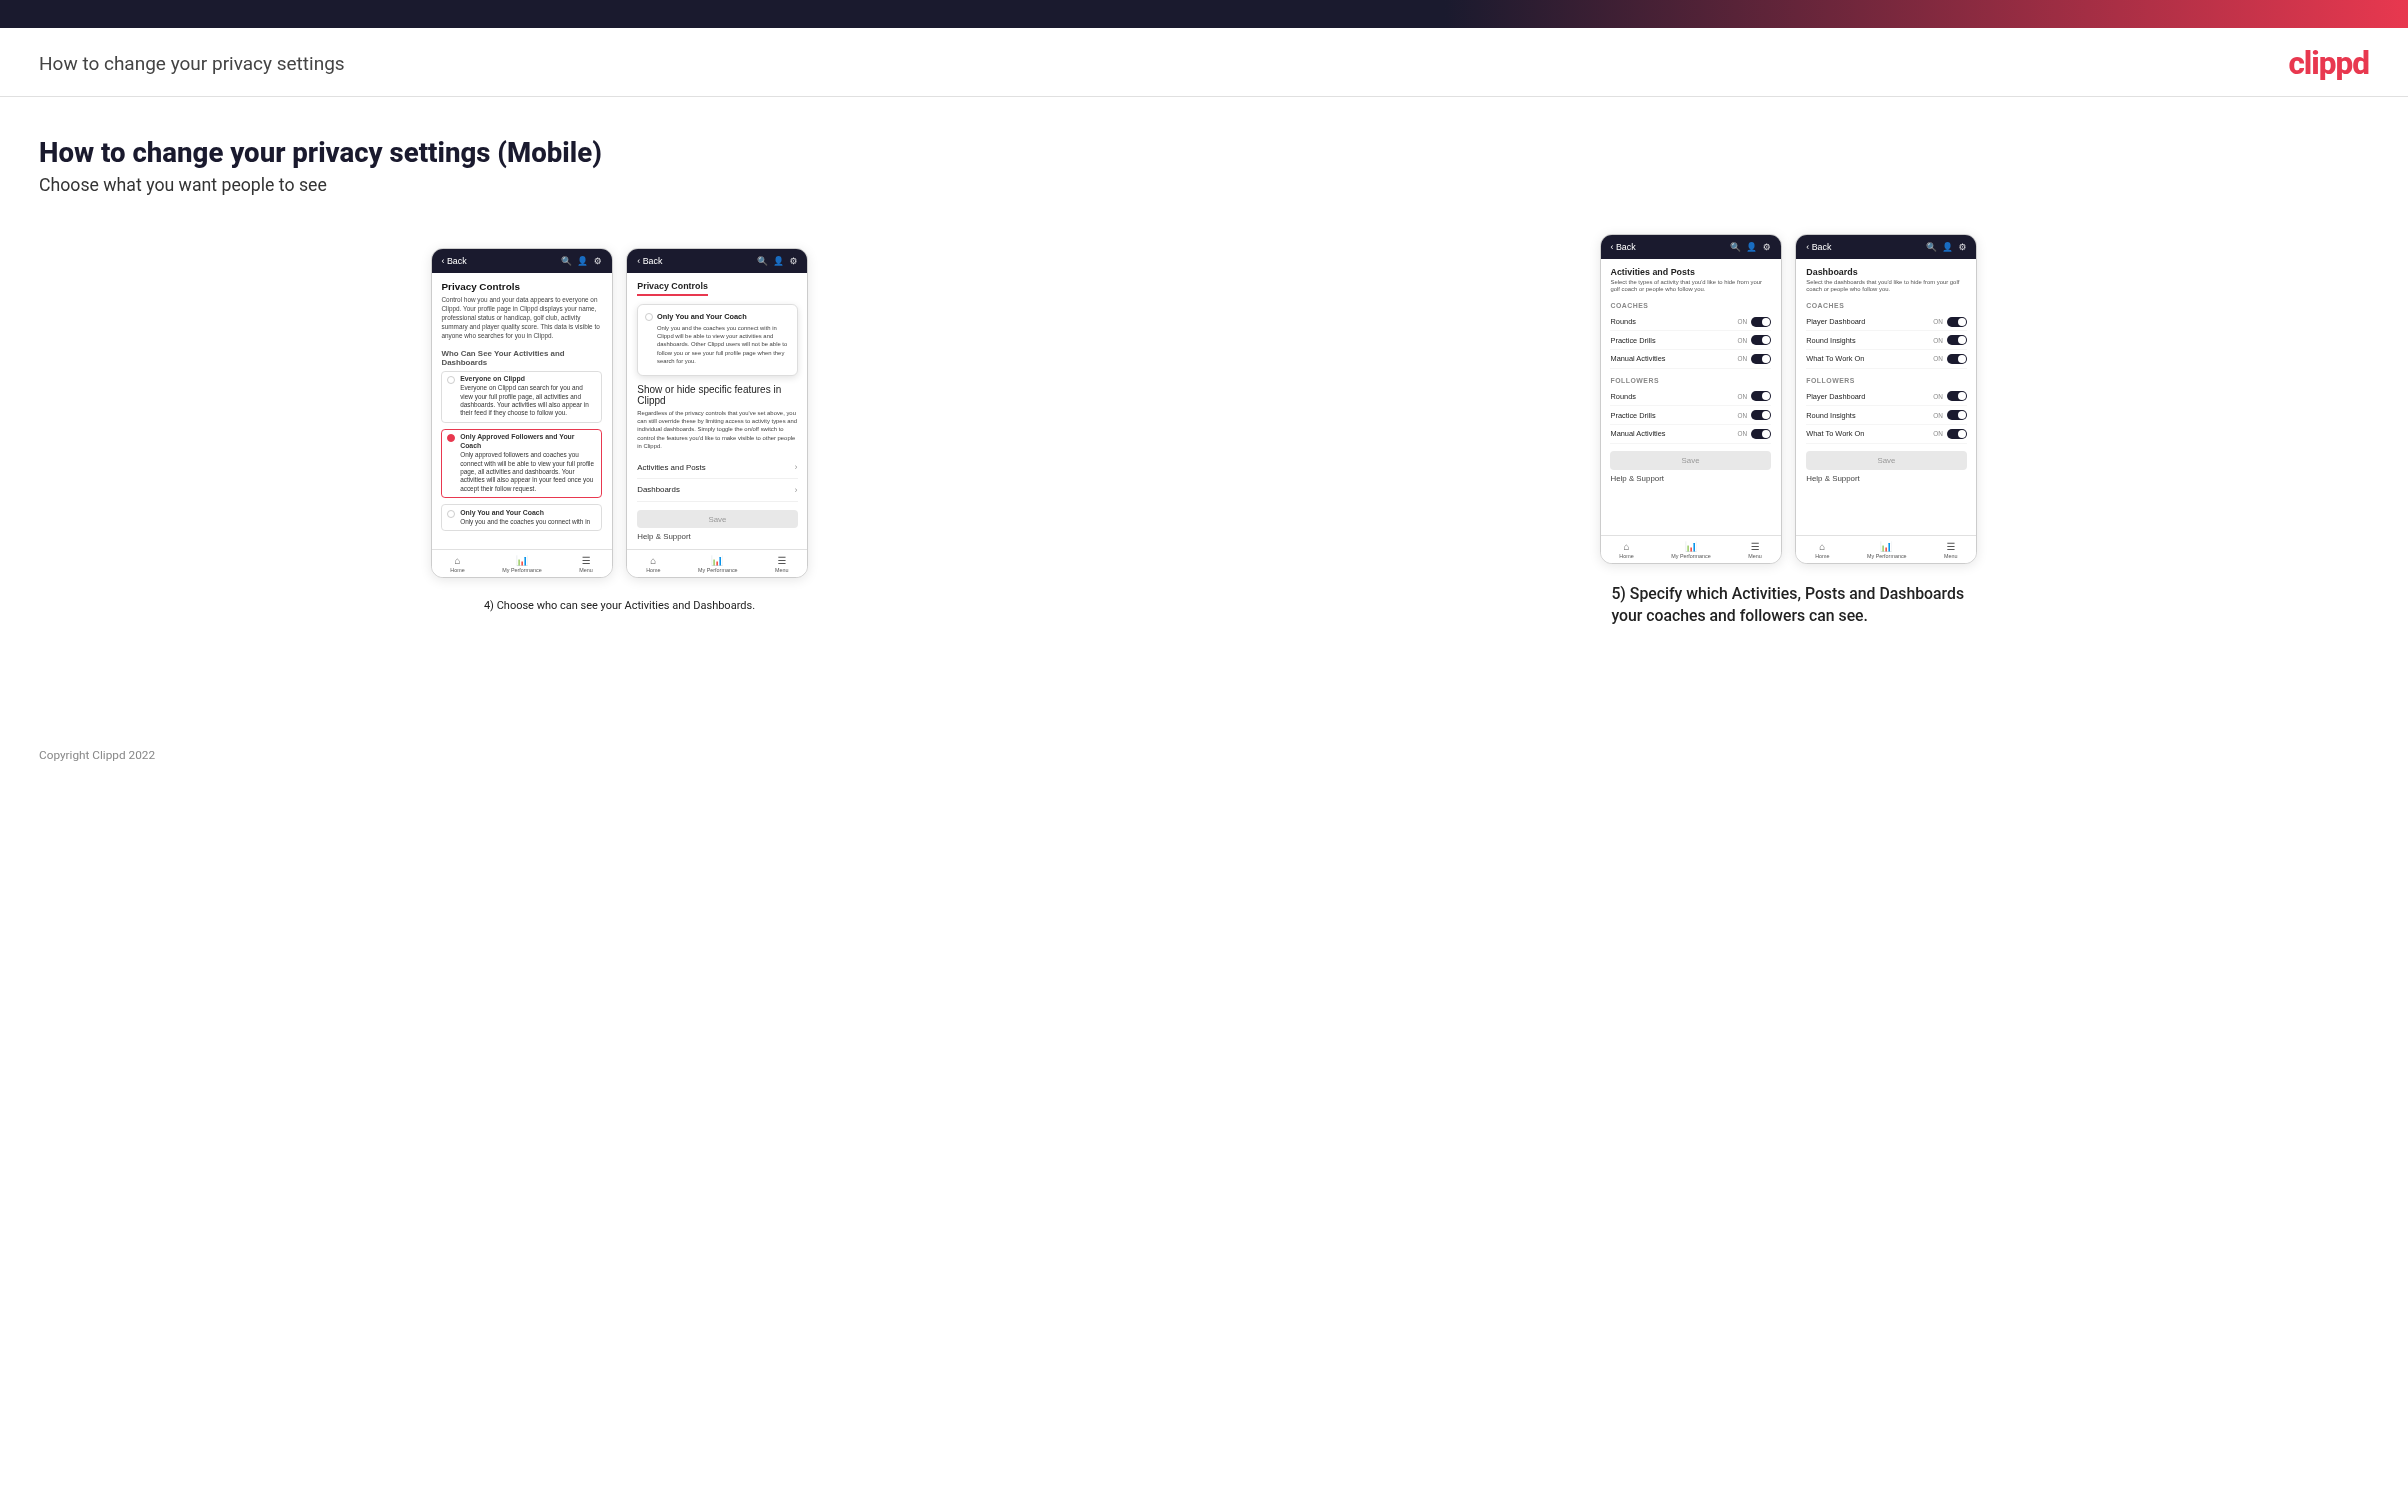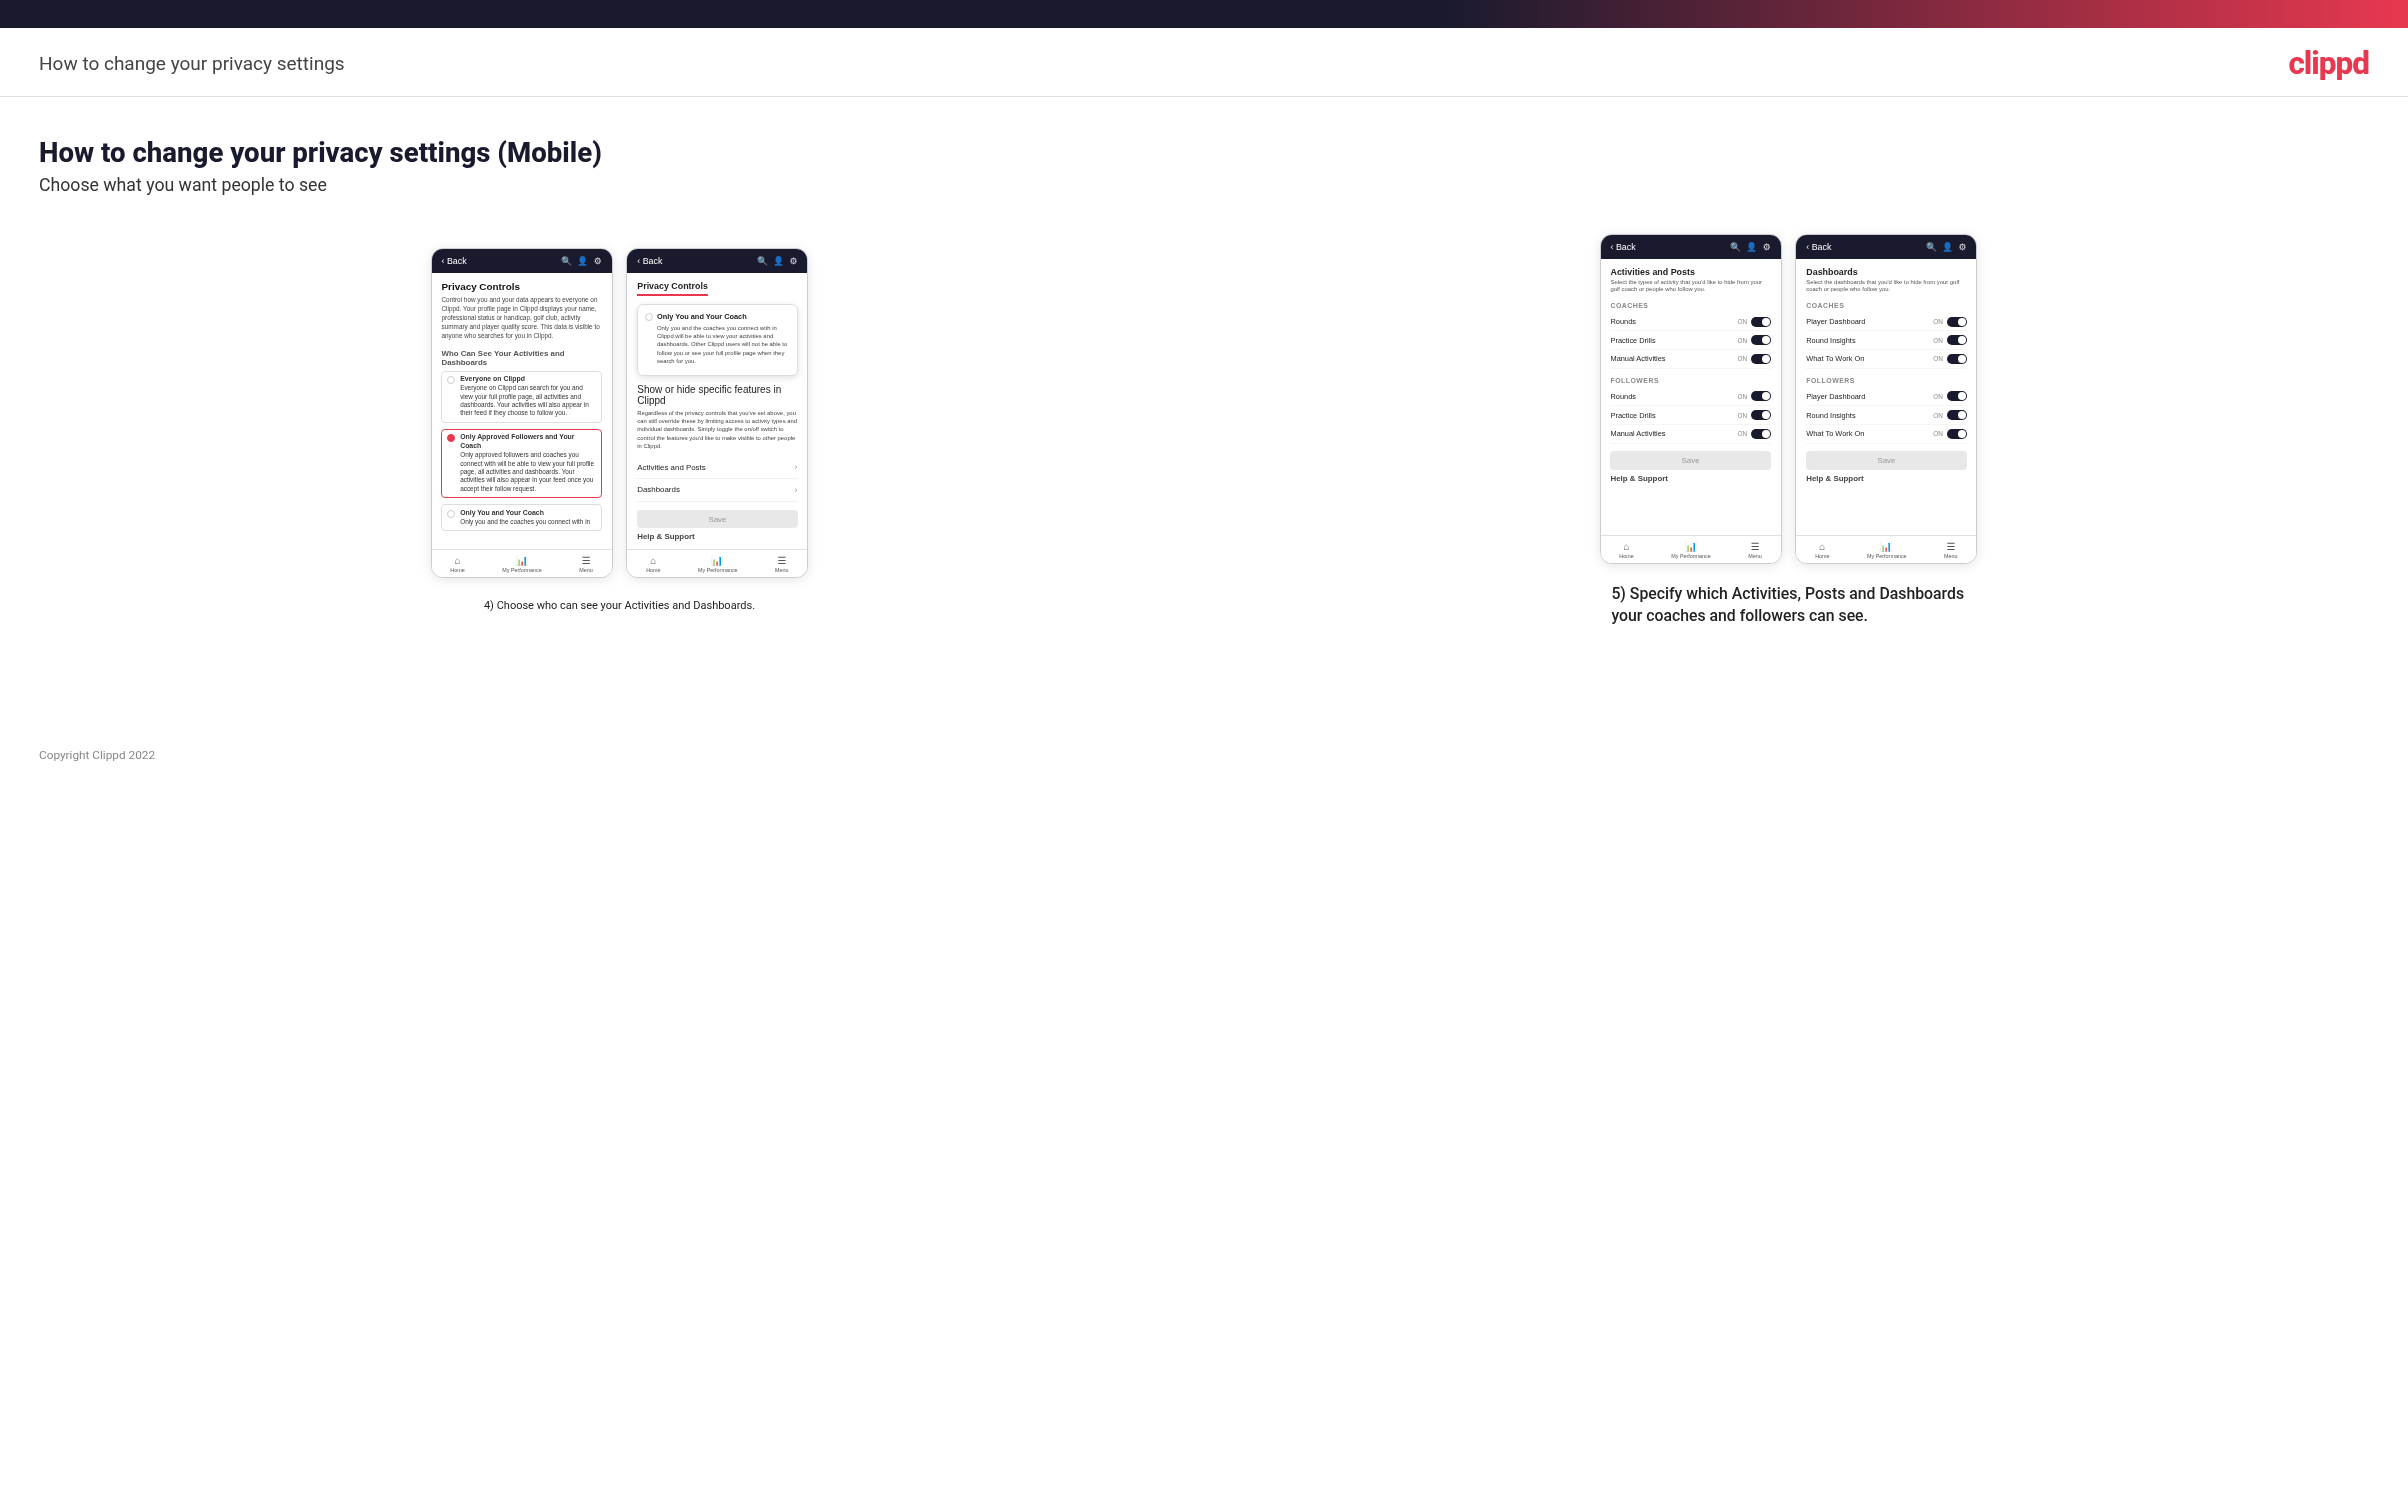--- a/index.html
+++ b/index.html
@@ -297,21 +297,21 @@
       width: 100%;
       padding: 4.9px;
       font-size: 7.9px;
       margin: 7.9px 0 3.9px;
       text-align: center;
     }
 
     
     .mock-help {
       font-size: 7.9px;
-      font-weight: 700;
+      font-weight: 400;
       color: #444;
       margin-top: 3.9px;
     }
 
     
     .mock-bottom-nav {
       background: #fff;
       border-top: 1px solid #e0e0e0;
       display: flex;
       justify-content: space-around;

